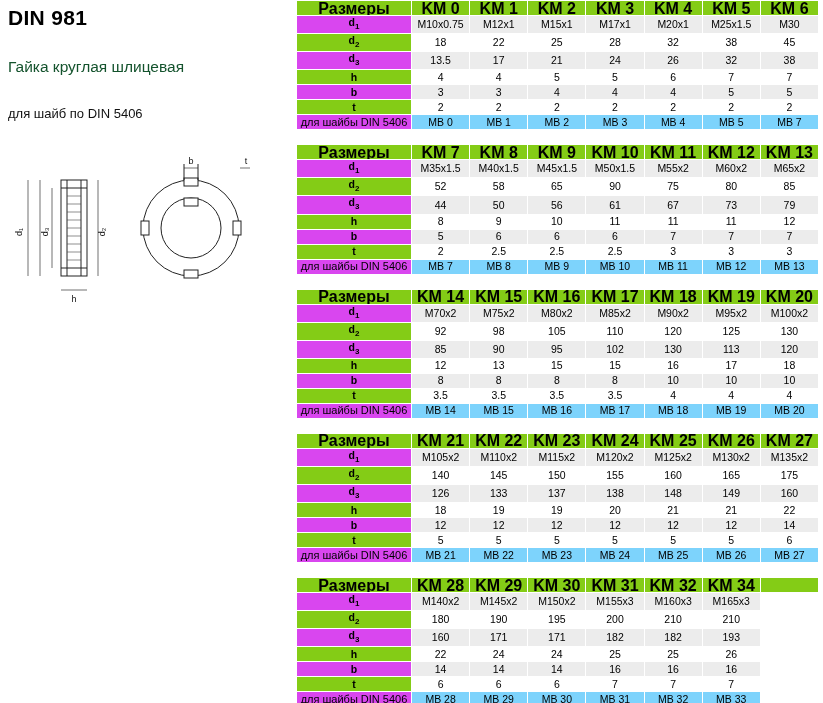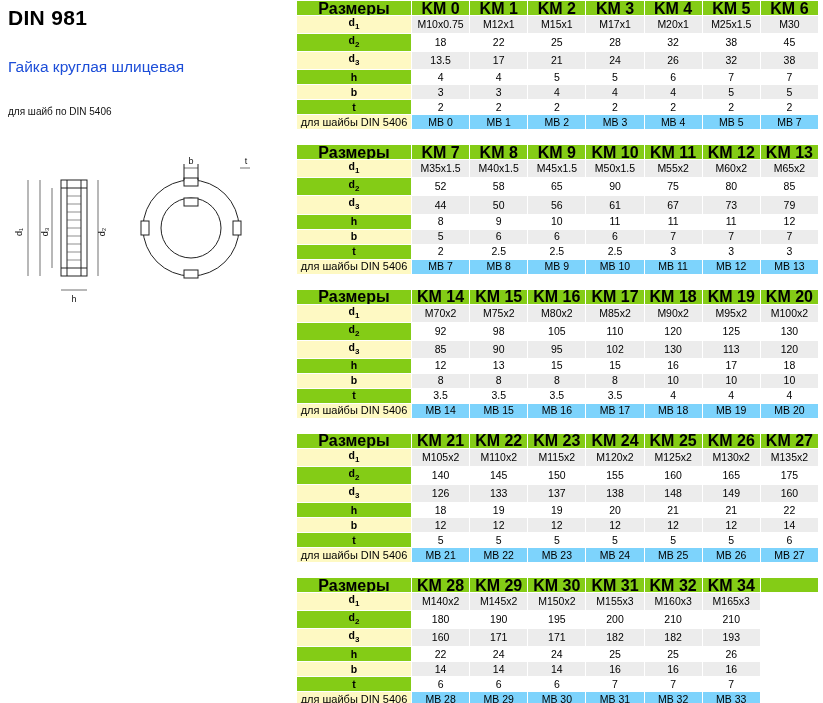--- a/index.html
+++ b/index.html
@@ -29,26 +29,26 @@
     left: 8px; top: 6px;
     font-size: 21px;
     font-weight: bold;
     letter-spacing: 0.3px;
   }
   .subtitle {
     position: absolute;
     left: 8px; top: 58px;
     font-size: 15.5px;
     font-weight: normal;
-    color: #1d4ed8;
+    color: #14532d;
   }
   .subnote {
     position: absolute;
     left: 8px; top: 106px;
-    font-size: 10px;
+    font-size: 13px;
     color: #111;
   }
   .drawing {
     position: absolute;
     left: 6px; top: 150px;
     width: 280px;
     height: 160px;
   }
 
   
@@ -86,21 +86,21 @@
   }
   
   table.spec tr.head th {
     background: #84cc16;
     font-weight: bold;
     font-size: 16px;
   }
   
   table.spec tr.shade td.val { background: #ececec; }
   table.spec tr.plain td.val { background: #ffffff; }
-  table.spec tr.shade td.rowlab { background: #fef9c3; }
+  table.spec tr.shade td.rowlab { background: #d946ef; }
   table.spec tr.plain td.rowlab { background: #84cc16; }
   table.spec tr.last td.val { background: #7dd3fc; }
   table.spec td.empty { background: #ffffff; border: 1px solid #ffffff; }
 
   .sub { font-size: 8px; vertical-align: sub; }
 
   
   .dim-text { font-size: 9px; font-family: "Liberation Sans", sans-serif; }
 </style>
 </head>

